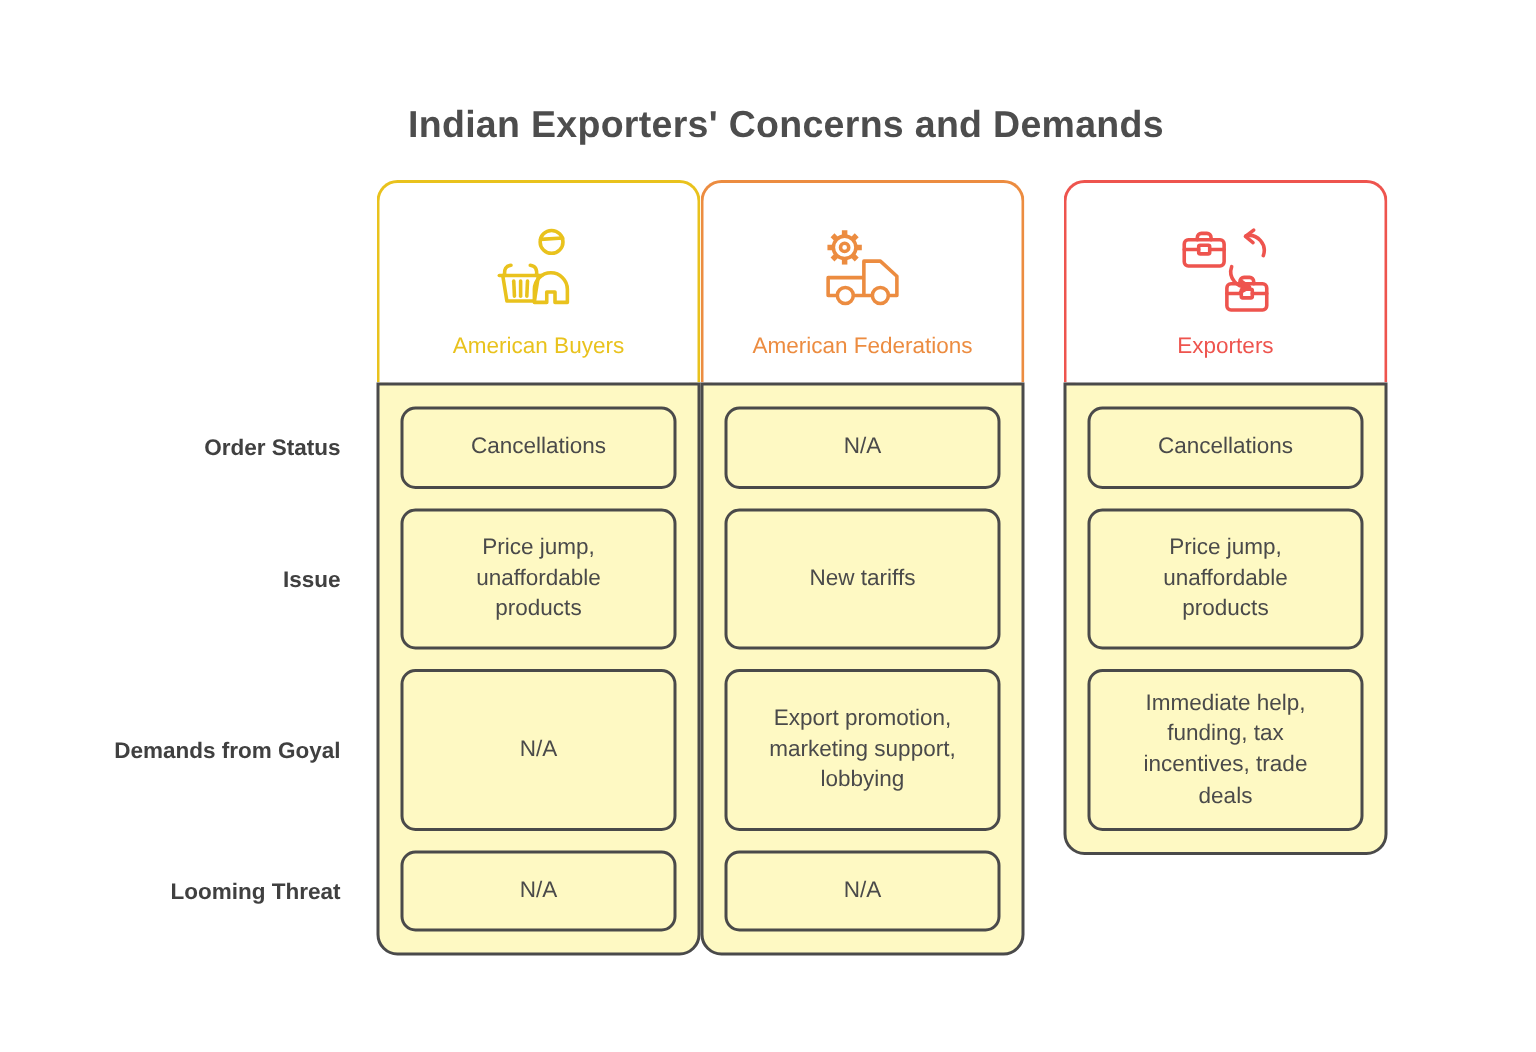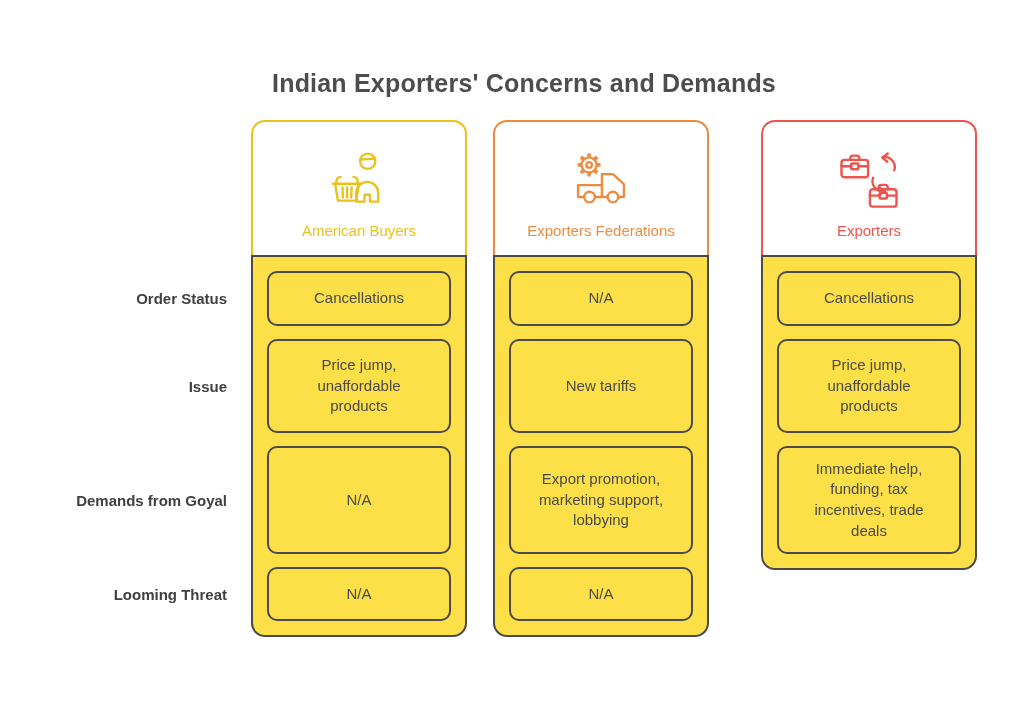--- a/index.html
+++ b/index.html
@@ -17,39 +17,39 @@
   .labels {
     width:200px; margin-right:24px; padding-top:151px;
     display:flex; flex-direction:column; gap:13px; box-sizing:border-box;
   }
   .rlabel {
     display:flex; align-items:center; justify-content:flex-end;
     font-size:15px; font-weight:bold; color:#404040; text-align:right;
   }
   .rh1 { height:55px; } .rh2 { height:94px; } .rh3 { height:108px; } .rh4 { height:54px; }
 
-  .column { width:216px; margin-right:26px; }
+  .column { width:216px; }
   .column:last-child { margin-right:0;padding-left:26px; }
 
   .col-header {
     height:135px; box-sizing:border-box;
     border:2px solid var(--accent,#999); border-bottom:none;
     border-radius:14px 14px 0 0;
     display:flex; flex-direction:column; align-items:center; justify-content:flex-end;
     color:var(--accent,#999);
   }
   .col-icon { margin-bottom:12px; }
   .col-icon svg { display:block; fill:none; stroke:currentColor; stroke-width:2.6; stroke-linecap:round; stroke-linejoin:round; }
   .col-label { font-size:15px; margin-bottom:16px; }
 
   .col-body {
     box-sizing:border-box;
     border:2px solid #4a4a4a; border-radius:0 0 14px 14px;
     padding:14px; display:flex; flex-direction:column; gap:13px;
-    background:#fde047;
+    background:#fef9c3;
   }
   .cell {
     box-sizing:border-box;
     border:2px solid #4a4a4a; border-radius:10px;
     display:flex; align-items:center; justify-content:center;
     text-align:center; font-size:15px; color:#4a4a4a; line-height:1.38;
   }
   .cell span { display:inline-block; max-width:142px; }
 
   .teeth line { stroke-width:4; stroke-linecap:butt; }
@@ -118,21 +118,21 @@
               <line x1="0" y1="-8.5" x2="0" y2="-12.5"></line>
               <line x1="6" y1="-6" x2="8.8" y2="-8.8"></line>
             </g>
             <circle cx="23" cy="15" r="8.2"></circle>
             <circle cx="23" cy="15" r="3"></circle>
             <path d="M11 50 V37 H37 M37 50 V25 H49 L61 36 V50 M11 50 H61"></path>
             <circle class="wheel" cx="23.5" cy="50" r="5.8"></circle>
             <circle class="wheel" cx="49" cy="50" r="5.8"></circle>
           </svg>
         </div>
-        <div class="col-label">Exporters Federations</div>
+        <div class="col-label">American Federations</div>
       </div>
       <div class="col-body">
         <div class="cell rh1">
             <span>N/A</span>
           </div>
         <div class="cell rh2">
             <span>New tariffs</span>
           </div>
         <div class="cell rh3">
             <span>Export promotion, marketing support, lobbying</span>

